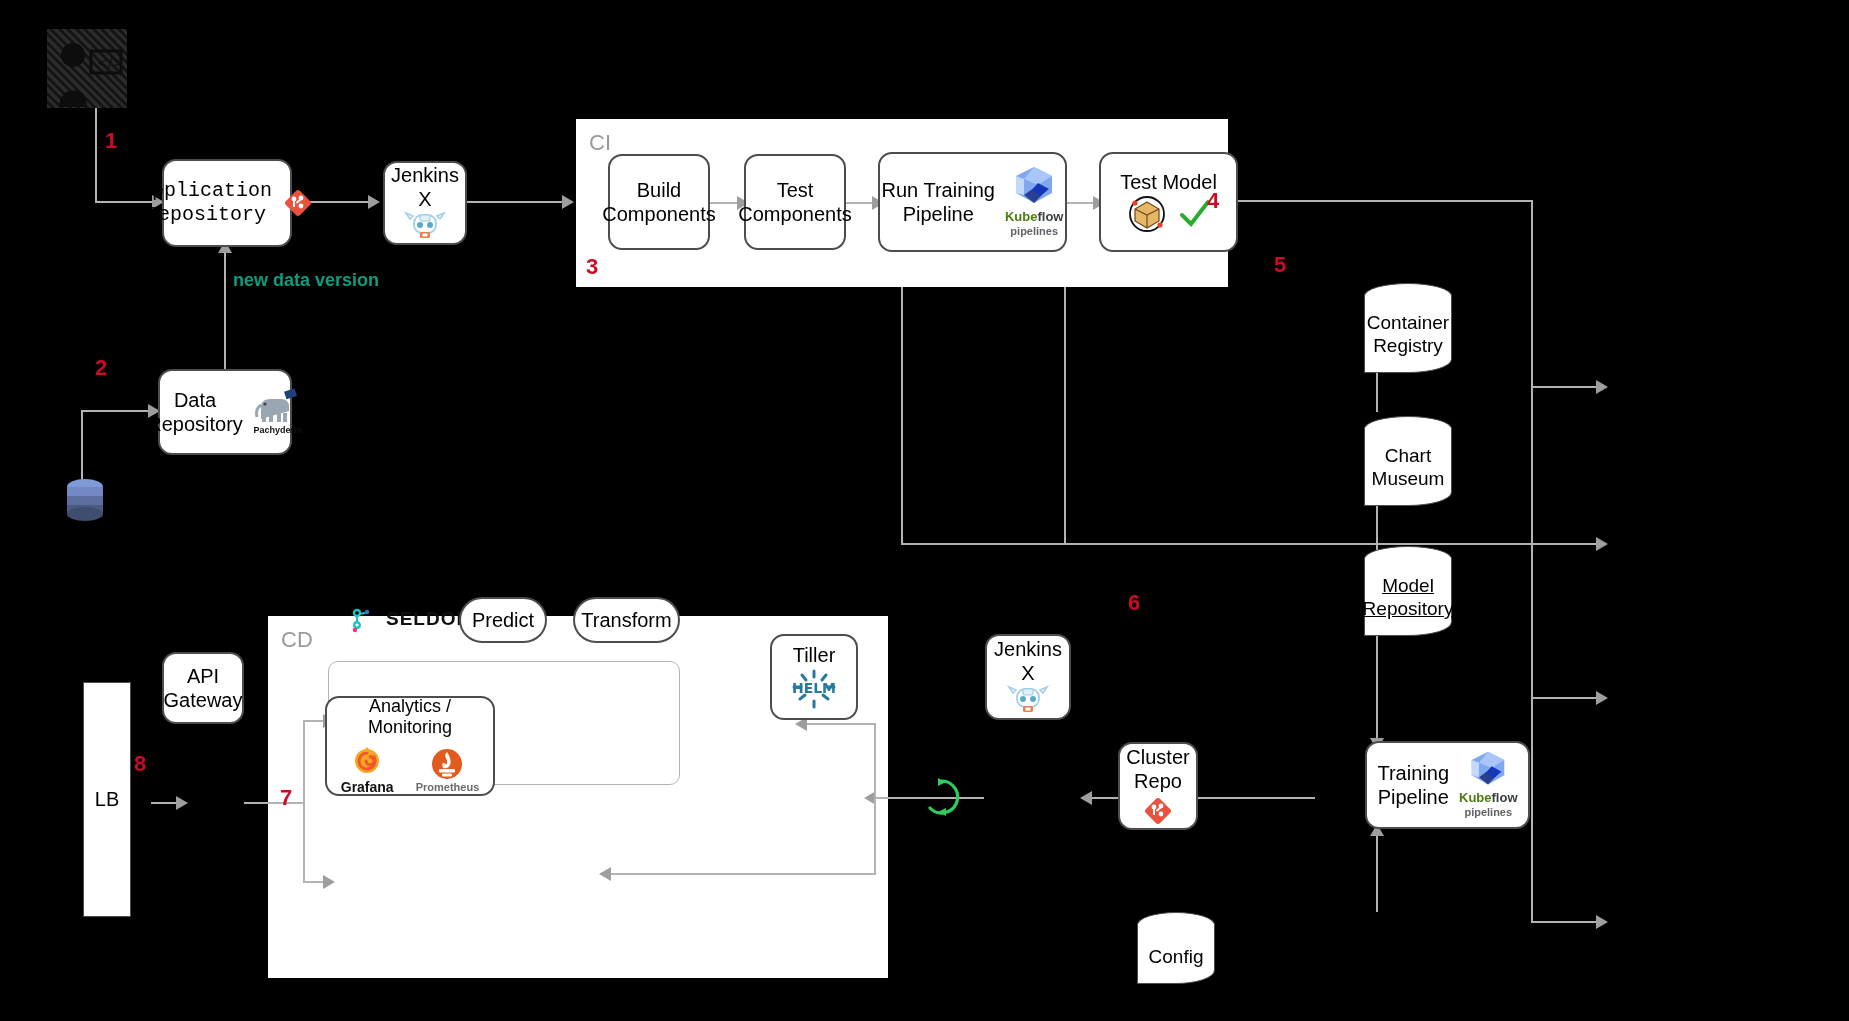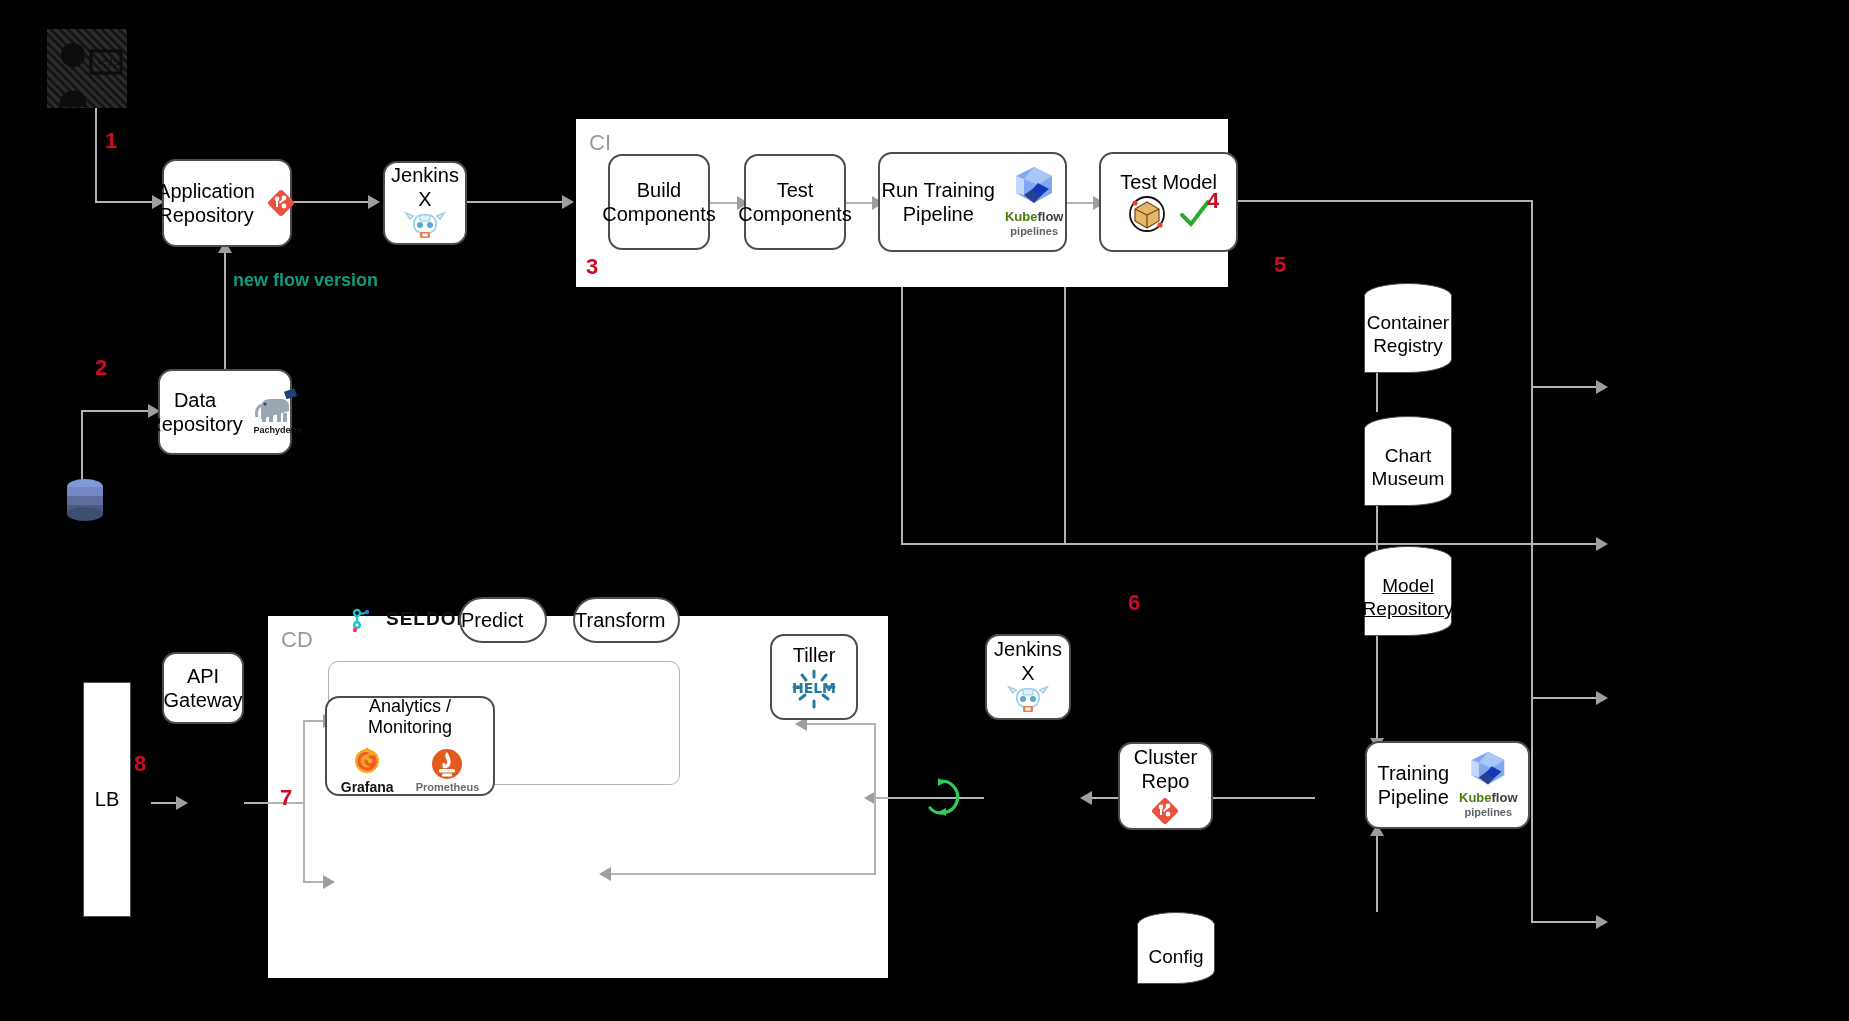--- a/index.html
+++ b/index.html
@@ -3,21 +3,21 @@
 <meta charset="utf-8">
 <style>
   html,body{margin:0;padding:0;background:#000;}
   #stage{position:relative;width:1849px;height:1021px;background:#000;
          font-family:"Liberation Sans",sans-serif;overflow:hidden;}
   .node{position:absolute;background:#fff;border:2px solid #4d4d4d;border-radius:14px;
         box-sizing:border-box;display:flex;align-items:center;justify-content:center;
         color:#000;text-align:center;line-height:1.22;}
   .node .lbl{font-size:20px;white-space:pre-line;}
   .pill{position:absolute;background:#fff;border:2px solid #4d4d4d;border-radius:28px;
-        box-sizing:border-box;display:flex;align-items:center;font-size:20px;color:#000;}
+        box-sizing:border-box;display:flex;align-items:center;justify-content:center;font-size:20px;color:#000;}
   .ghost{position:absolute;background:#fff;border:1px solid #b3b3b3;border-radius:10px;box-sizing:border-box;}
   .ghost-title{position:absolute;font-size:20px;color:#000;}
   .group{position:absolute;background:#fff;box-sizing:border-box;}
   .group-title{position:absolute;font-size:22px;color:#999;}
   .num{position:absolute;color:#cc0b24;font-size:22px;font-weight:bold;}
   .note{position:absolute;color:#0f9b7e;font-size:18px;font-weight:bold;}
   .ln{position:absolute;background:#b3b3b3;}
   .lnh{height:2px;}
   .lnv{width:2px;}
   .ar{position:absolute;width:0;height:0;}
@@ -137,21 +137,21 @@
 
   <div class="userico" style="left:47px;top:29px;width:80px;height:79px;">
     <svg width="80" height="79" viewBox="0 0 80 79">
       <circle cx="26" cy="26" r="12" fill="#0d0d0d"></circle>
       <path d="M12 78 C12 56 40 56 40 78 Z" fill="#0d0d0d"></path>
       <rect x="44" y="22" width="30" height="22" fill="none" stroke="#0d0d0d" stroke-width="3"></rect>
       <text x="50" y="38" font-size="13" fill="#0d0d0d" font-family="DejaVu Sans, sans-serif">&lt;/&gt;</text>
     </svg>
   </div>
 
-  <div class="node" style="left:162px;top:159px;width:130px;height:88px;">
+  <div class="node" style="left:162px;top:159px;width:130px;height:88px;font-family:Liberation Mono, monospace;">
     <div class="row">
       <span class="lbl">Application
 Repository</span>
       <span>
         <svg width="32" height="32" viewBox="0 0 32 32">
           <rect x="6" y="6" width="20" height="20" rx="3" fill="#e8523f" transform="rotate(45 16 16)"></rect>
           <circle cx="12" cy="12" r="2.4" fill="#fff"></circle>
             <circle cx="19" cy="19" r="2.4" fill="#fff"></circle>
           <circle cx="19" cy="11" r="2.4" fill="#fff"></circle>
           <path d="M12 12 L12 20" stroke="#fff" stroke-width="2"></path>
@@ -383,21 +383,21 @@
           <rect x="16" y="4" width="10" height="6" rx="2" fill="#dff0f8" stroke="#9fd0e8" stroke-width="1.2"></rect>
           <circle cx="16" cy="14" r="3" fill="#5aa9cf"></circle>
             <circle cx="26" cy="14" r="3" fill="#5aa9cf"></circle>
           <rect x="16" y="21" width="10" height="6" rx="1.5" fill="#f07c4a"></rect>
           <rect x="18.5" y="22.5" width="5" height="3" fill="#fff"></rect>
         </svg>
       </span>
     </div>
   </div>
 
-  <div class="node" style="left:1118px;top:742px;width:95px;height:88px;">
+  <div class="node" style="left:1118px;top:742px;width:80px;height:88px;">
     <div class="kfwrap" style="gap:2px;">
       <span class="lbl">Cluster
 Repo</span>
       <span>
         <svg width="32" height="32" viewBox="0 0 32 32">
           <rect x="6" y="6" width="20" height="20" rx="3" fill="#e8523f" transform="rotate(45 16 16)"></rect>
           <circle cx="12" cy="12" r="2.4" fill="#fff"></circle>
             <circle cx="19" cy="19" r="2.4" fill="#fff"></circle>
           <circle cx="19" cy="11" r="2.4" fill="#fff"></circle>
           <path d="M12 12 L12 20" stroke="#fff" stroke-width="2"></path>
@@ -415,15 +415,15 @@
 
   <div class="num" style="left:105px;top:128px;">1</div>
   <div class="num" style="left:95px;top:355px;">2</div>
   <div class="num" style="left:586px;top:254px;">3</div>
   <div class="num" style="left:1207px;top:188px;">4</div>
   <div class="num" style="left:1274px;top:252px;">5</div>
   <div class="num" style="left:1128px;top:590px;">6</div>
   <div class="num" style="left:280px;top:785px;">7</div>
   <div class="num" style="left:134px;top:751px;">8</div>
 
-  <div class="note" style="left:233px;top:270px;">new flow version</div>
+  <div class="note" style="left:233px;top:270px;">new data version</div>
 
 </div>
 
 </body></html>

